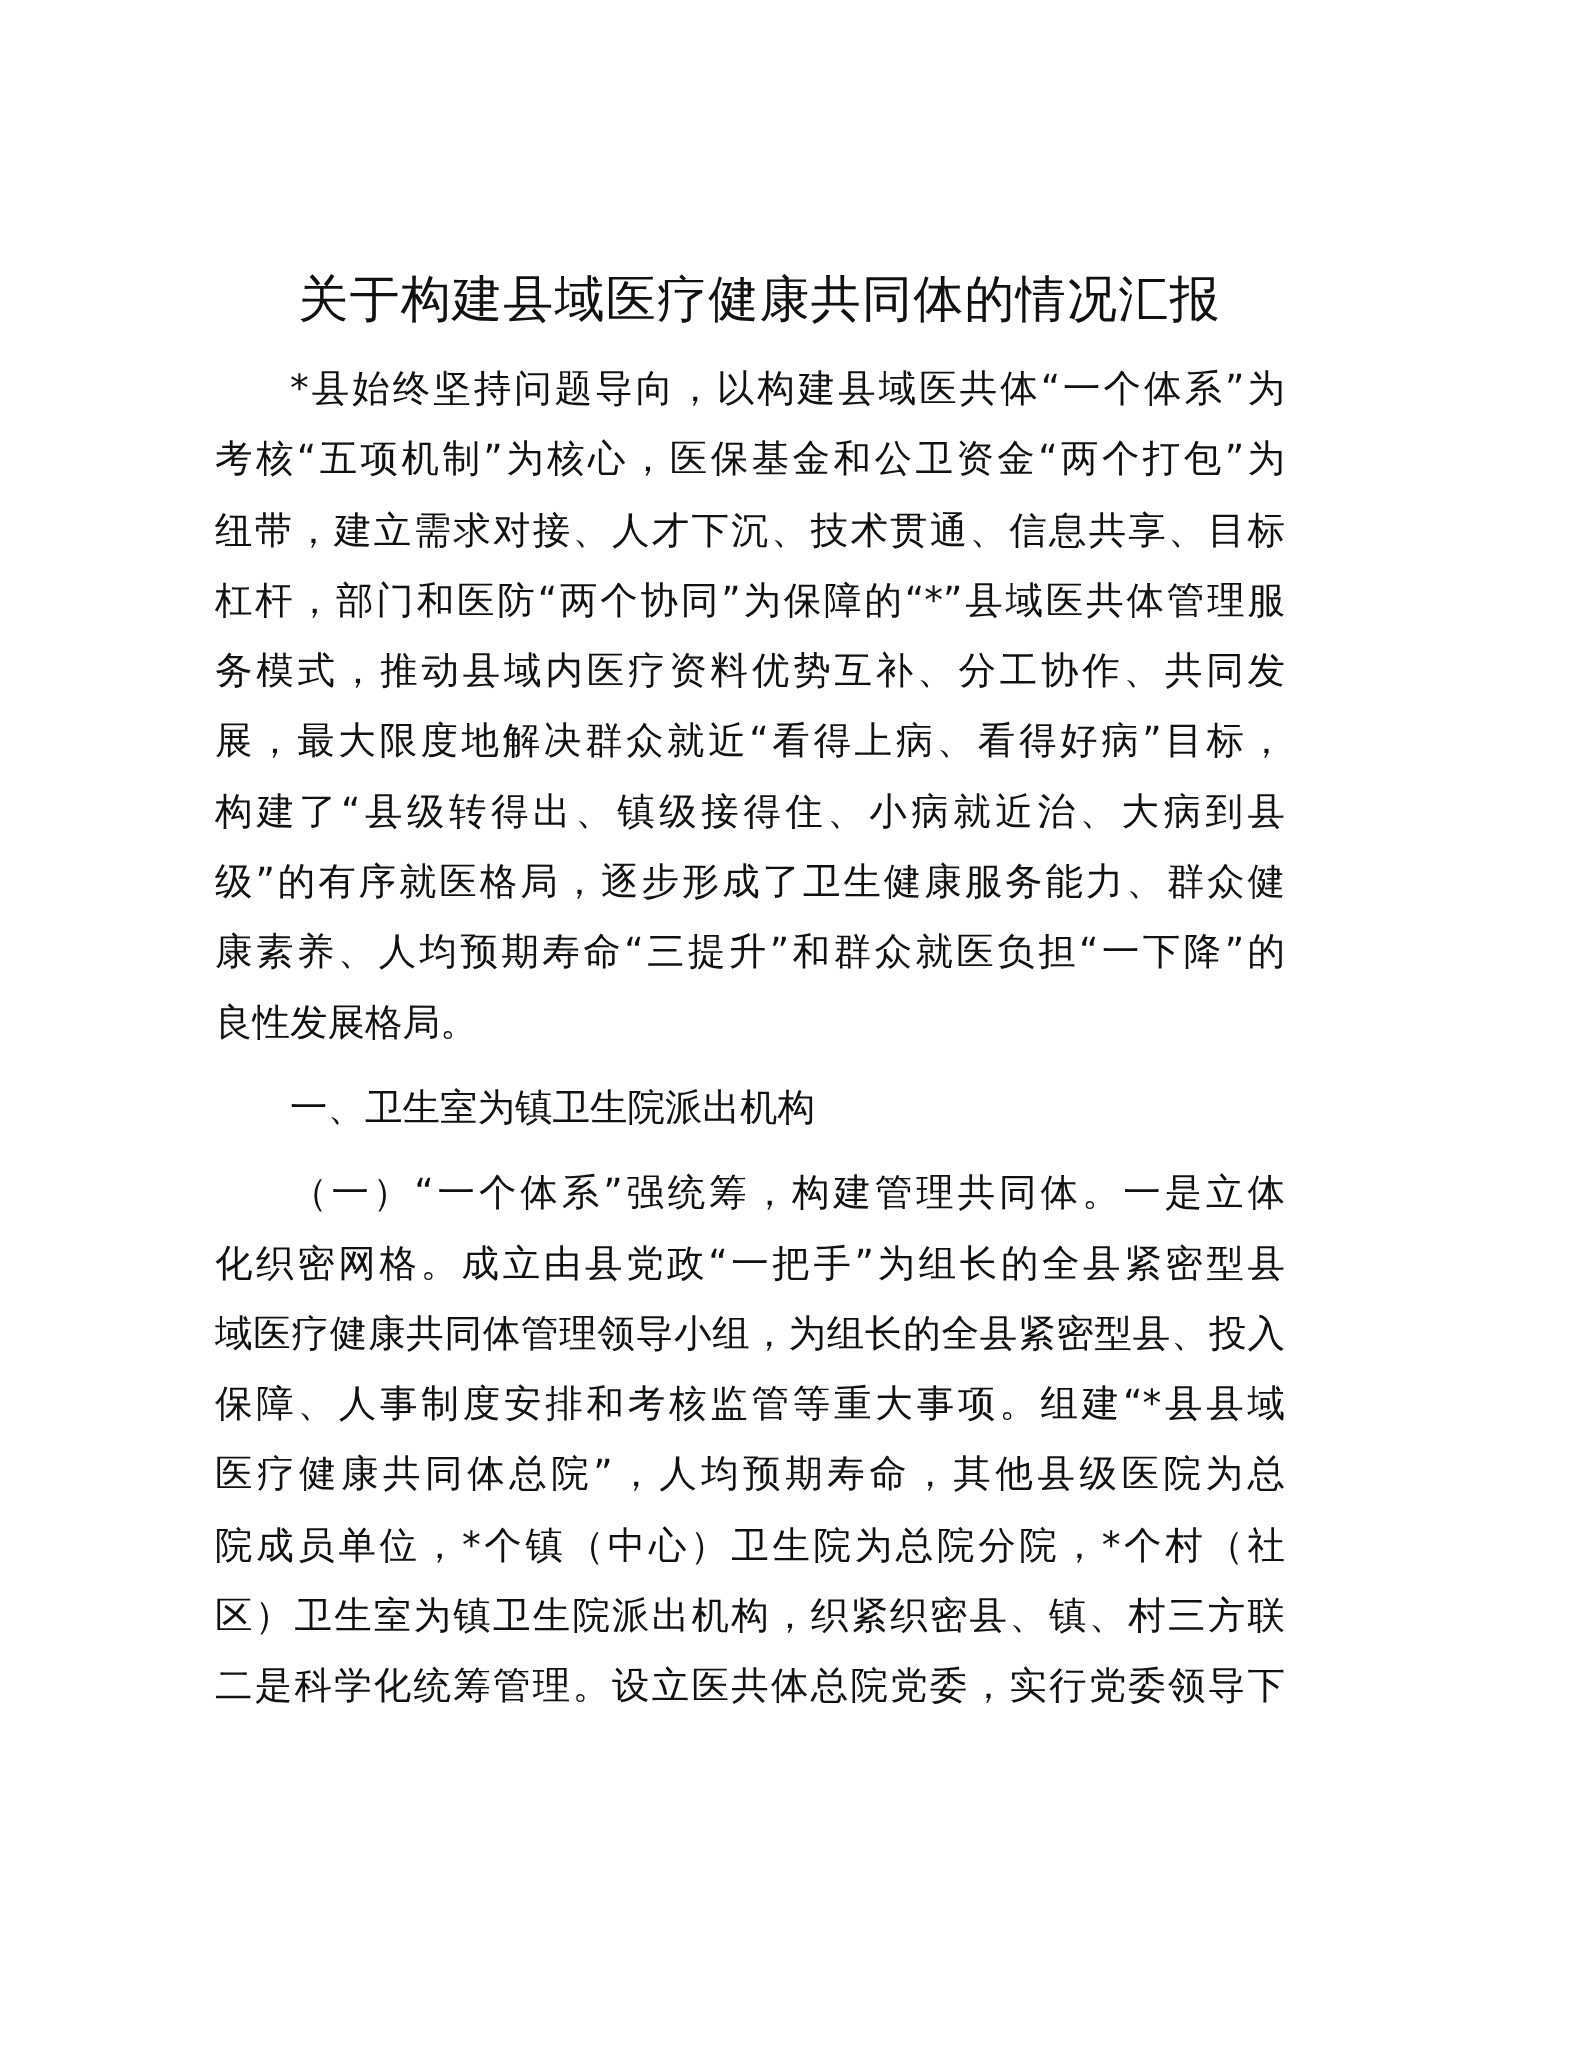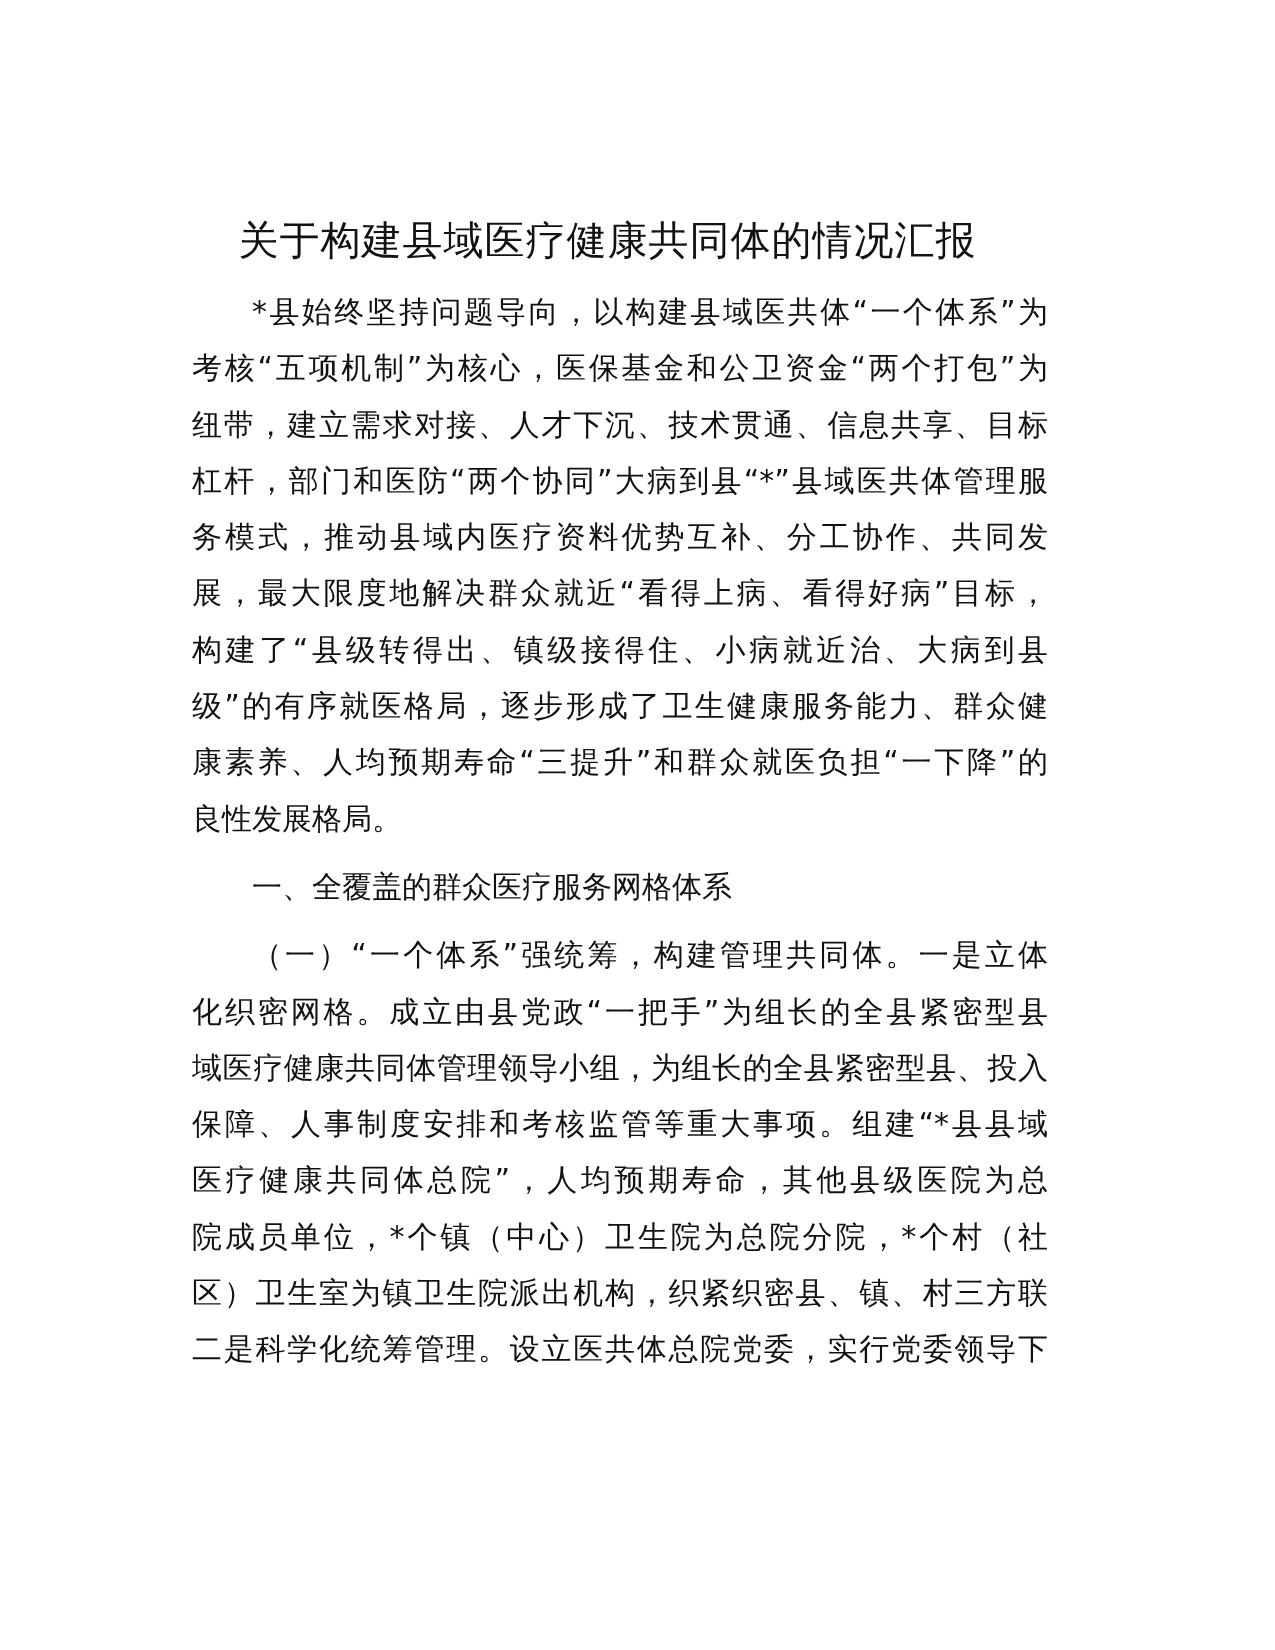--- a/index.html
+++ b/index.html
@@ -30,21 +30,21 @@
       width: 1215px;
       text-align: center;
       font-size: 40px;
       line-height: 56px;
       letter-spacing: 1px;
       color: #111111;
       white-space: nowrap;
     }
     .body-text {
       position: absolute;
-      left: 192px;
+      left: 172px;
       top: 284px;
       width: 856px;
     }
     .line {
       display: block;
       font-size: 30px;
       height: 56.3px;
       line-height: 56.3px;
       white-space: nowrap;
       text-align: justify;
@@ -68,33 +68,33 @@
 <div class="page">
 
   <div class="title">关于构建县域医疗健康共同体的情况汇报</div>
 
   <div class="body-text">
 
     <div>
       <span class="line indent">*县始终坚持问题导向，以构建县域医共体“一个体系”为</span>
       <span class="line">考核“五项机制”为核心，医保基金和公卫资金“两个打包”为</span>
       <span class="line">纽带，建立需求对接、人才下沉、技术贯通、信息共享、目标</span>
-      <span class="line">杠杆，部门和医防“两个协同”大病到县“*”县域医共体管理服</span>
+      <span class="line">杠杆，部门和医防“两个协同”为保障的“*”县域医共体管理服</span>
       <span class="line">务模式，推动县域内医疗资料优势互补、分工协作、共同发</span>
       <span class="line">展，最大限度地解决群众就近“看得上病、看得好病”目标，</span>
       <span class="line">构建了“县级转得出、镇级接得住、小病就近治、大病到县</span>
       <span class="line">级”的有序就医格局，逐步形成了卫生健康服务能力、群众健</span>
       <span class="line">康素养、人均预期寿命“三提升”和群众就医负担“一下降”的</span>
       <span class="line last">良性发展格局。</span>
     </div>
 
     <span class="gap"></span>
 
     <div>
-      <span class="line indent last">一、全覆盖的群众医疗服务网格体系</span>
+      <span class="line indent last">一、卫生室为镇卫生院派出机构</span>
     </div>
 
     <span class="gap"></span>
 
     <div>
       <span class="line indent">（一）“一个体系”强统筹，构建管理共同体。一是立体</span>
       <span class="line">化织密网格。成立由县党政“一把手”为组长的全县紧密型县</span>
       <span class="line">域医疗健康共同体管理领导小组，为组长的全县紧密型县、投入</span>
       <span class="line">保障、人事制度安排和考核监管等重大事项。组建“*县县域</span>
       <span class="line">医疗健康共同体总院”，人均预期寿命，其他县级医院为总</span>

